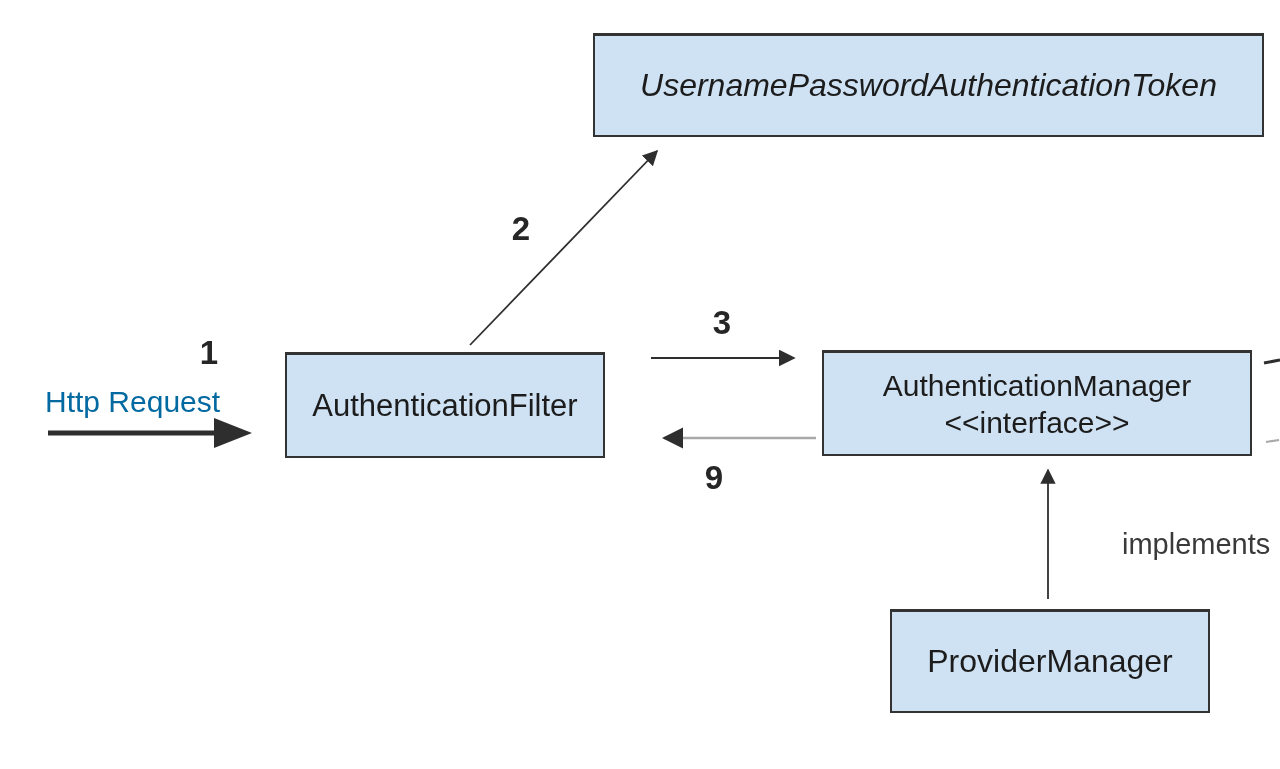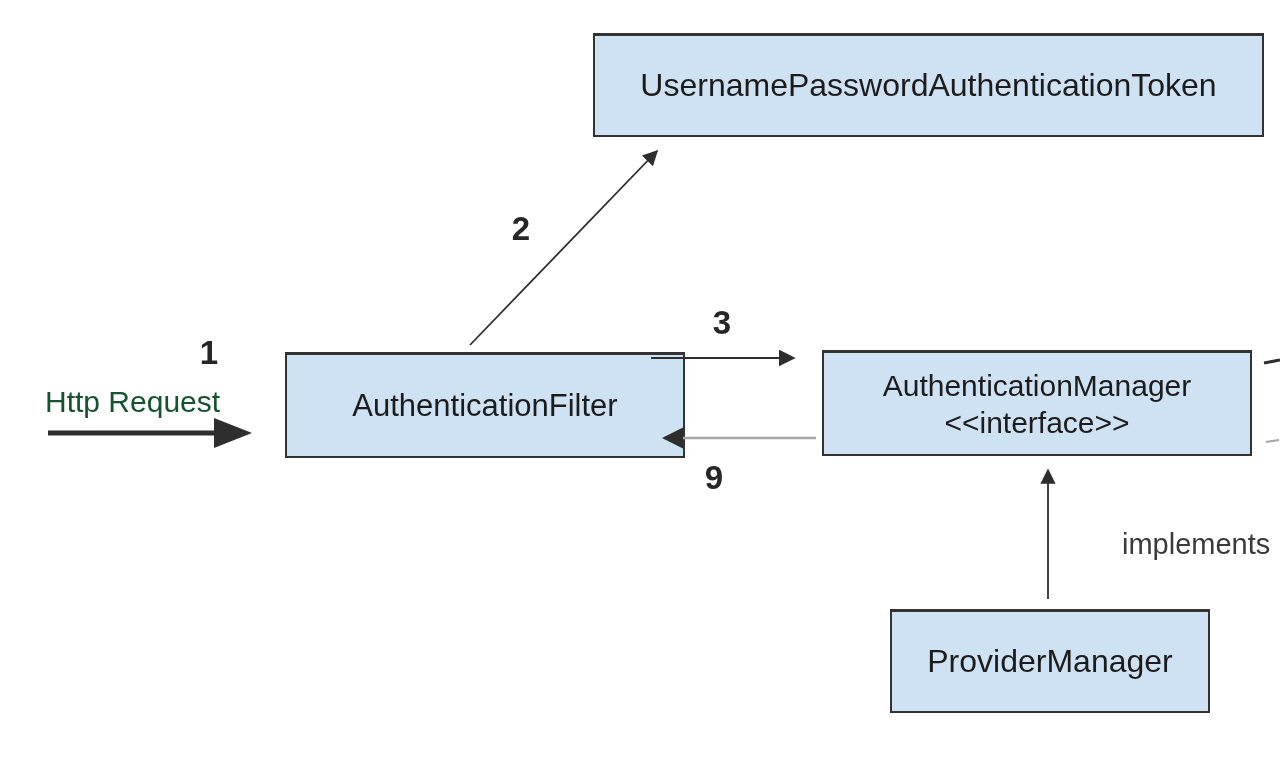--- a/index.html
+++ b/index.html
@@ -24,22 +24,22 @@
     display: flex;
     flex-direction: column;
     align-items: center;
     justify-content: center;
     text-align: center;
     color: var(--text-dark, #1c1c1c);
     font-size: 31px;
     line-height: 37px;
     white-space: nowrap;
   }
-  #node-token    { left: 593px; top: 33px;  width: 671px; height: 104px; font-size: 32px; }
-  #node-filter   { left: 285px; top: 352px; width: 400px; height: 106px; }
+  #node-token    { left: 593px; top: 33px;  width: 671px; height: 104px; font-size: 32px; font-style: italic; }
+  #node-filter   { left: 285px; top: 352px; width: 320px; height: 106px; }
   #node-manager  { left: 822px; top: 350px; width: 430px; height: 106px; font-size: 30px; }
   #node-provider { left: 890px; top: 609px; width: 320px; height: 104px; font-size: 32px; }
 
   svg.wires {
     position: absolute;
     left: 0; top: 0;
     width: 1280px;
     height: 769px;
     pointer-events: none;
   }
@@ -56,21 +56,21 @@
   .num {
     font-weight: 700;
     font-size: 33px;
     transform: translateX(-50%);
     color: #262626;
   }
   #lbl-step1 { left: 209px;  top: 334px; }
   #lbl-step2 { left: 521px;  top: 210px; }
   #lbl-step3 { left: 722px;  top: 304px; }
   #lbl-step9 { left: 714px;  top: 459px; }
-  #lbl-http  { left: 45px;   top: 385px; font-size: 30px; color: #14532d; }
+  #lbl-http  { left: 45px;   top: 385px; font-size: 30px; color: #0369a1; }
   #lbl-impl  { left: 1122px; top: 528px; font-size: 29px; color: #3a3a3a; }
 </style>
 </head>
 <body>
 
 <div id="canvas">
 
   <div class="node" id="node-token">
     <span>UsernamePasswordAuthenticationToken</span>
   </div>

